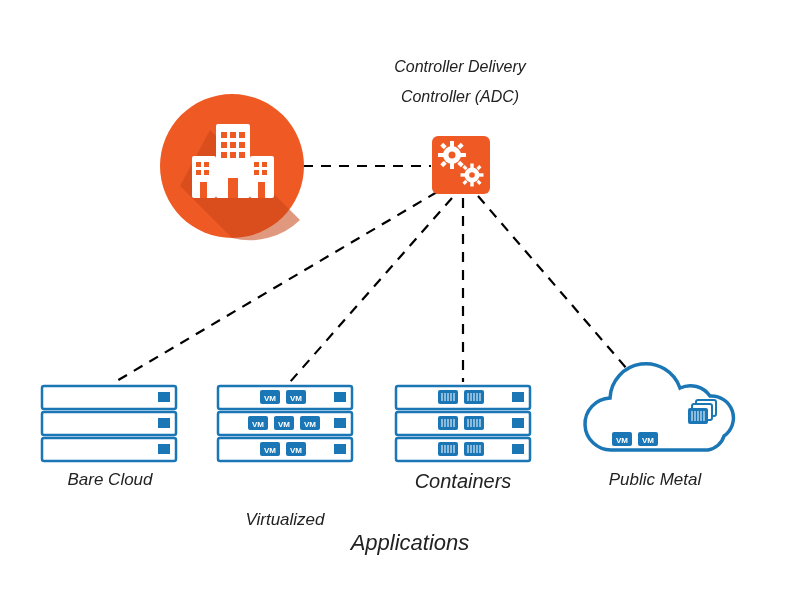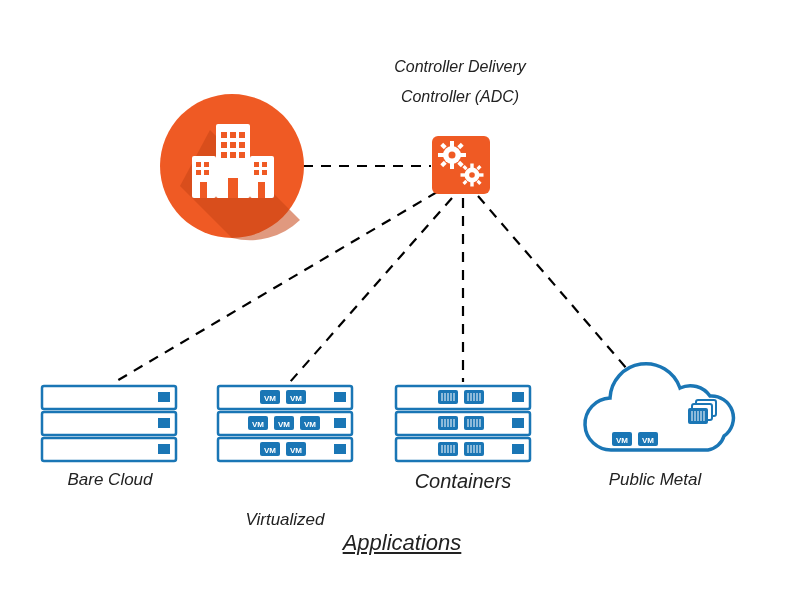--- a/index.html
+++ b/index.html
@@ -24,21 +24,21 @@
 <body>
 
 <div class="label" style="left:350px; top:58px; width:220px; font-size:16px;">Controller Delivery</div>
 <div class="label" style="left:350px; top:88px; width:220px; font-size:16px;">Controller (ADC)</div>
 
 <div class="label" style="left:40px; top:470px; width:140px; font-size:17px;">Bare Cloud</div>
 <div class="label" style="left:215px; top:470px; width:140px; font-size:17px;margin-top:40px;">Virtualized</div>
 <div class="label" style="left:393px; top:470px; width:140px; font-size:20px;">Containers</div>
 <div class="label" style="left:570px; top:470px; width:170px; font-size:17px;">Public Metal</div>
 
-<div class="label" style="left:262px; top:530px; width:280px; font-size:22px;text-decoration:underline;">Applications</div>
+<div class="label" style="left:270px; top:530px; width:280px; font-size:22px;">Applications</div>
 
 <svg width="800" height="600" style="position:absolute; left:0; top:0;">
 
   <g stroke="#000" stroke-width="2.2" stroke-dasharray="10,8" fill="none">
 
     <line x1="303" y1="166" x2="431" y2="166"></line>
 
     <line x1="437" y1="192" x2="115" y2="382"></line>
 
     <line x1="452" y1="198" x2="290" y2="382"></line>

